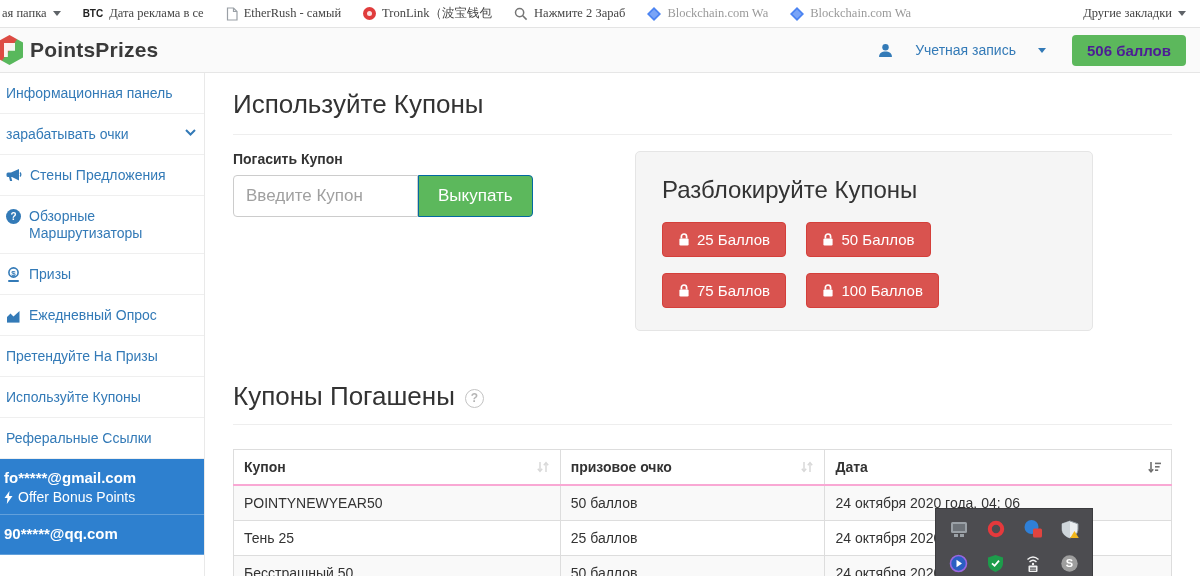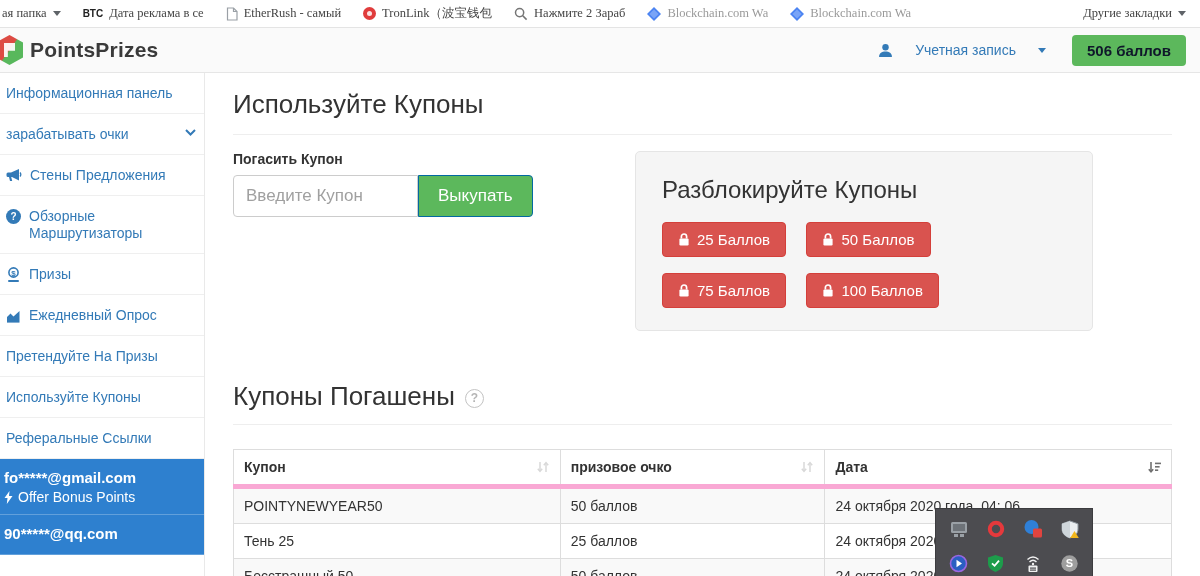--- a/index.html
+++ b/index.html
@@ -23,21 +23,21 @@
     display:flex; align-items:center; padding:0 14px 0 0; }
   .brand-wrap{ display:flex; align-items:center; gap:7px; cursor:pointer; }
   .logo-hex{ width:27px; height:30px; margin-left:-4px;
     clip-path:polygon(50% 0,100% 25%,100% 75%,50% 100%,0 75%,0 25%);
     background:linear-gradient(125deg,#dd4b43 48%,#58b85c 52%); position:relative; }
   .logo-hex::after{ content:""; position:absolute; left:8px; top:8px; width:11px; height:14px; background:#fff;
     clip-path:polygon(0 0,100% 0,100% 55%,35% 55%,35% 100%,0 100%); opacity:.92; }
   .brand{ font-size:21px; font-weight:bold; color:#3a3a3a; letter-spacing:.2px; }
   .header-right{ margin-left:auto; display:flex; align-items:center; gap:26px; }
   .account{ display:flex; align-items:center; gap:22px; color:#337ab7; font-size:14px; cursor:pointer; }
-  .points-badge{ background:#5cb85c; color:#0f172a; font-weight:bold; font-size:15px;
+  .points-badge{ background:#5cb85c; color:#4c1d95; font-weight:bold; font-size:15px;
     padding:7px 15px; border-radius:4px; cursor:pointer; }
 
   
   .layout{ display:flex; height:503px; }
   .sidebar{ width:205px; background:#fff; border-right:1px solid #e9e9e9; flex:none; display:flex; flex-direction:column; }
   .side-item{ display:flex; align-items:flex-start; gap:8px; padding:12px 8px 11px 6px;
     border-bottom:1px solid #efefef; color:#337ab7; font-size:14px; line-height:17px; cursor:pointer; text-decoration:none; }
   .side-item .s-ico{ flex:none; margin-top:1px; }
   .side-item .chev{ margin-left:auto; margin-top:3px; }
   .account-block{ background:#2e80cf; color:#fff; padding:10px 4px 9px; cursor:pointer; border-bottom:1px solid rgba(255,255,255,.25); }
@@ -63,21 +63,21 @@
     color:#fff; font-size:15px; padding:8px 15px; border-radius:4px; cursor:pointer; margin:0 16px 16px 0;
     font-family:"Liberation Sans",sans-serif; }
   .section-head{ margin-top:50px; display:flex; align-items:center; gap:10px; }
   .section-head h2{ font-size:26px; font-weight:400; color:#333; }
   .help-circle{ width:19px; height:19px; border:1px solid #c3c3c3; border-radius:50%; color:#b5b5b5;
     font-size:12px; font-weight:bold; display:flex; align-items:center; justify-content:center; cursor:pointer; margin-top:3px;}
   .section-head + hr.rule{ margin-top:12px; }
 
   table.coupons{ width:100%; border-collapse:collapse; margin-top:24px; font-size:14px; }
   table.coupons th, table.coupons td{ border:1px solid #ddd; padding:9px 10px; text-align:left; color:#333; }
-  table.coupons th{ font-weight:bold; border-bottom:5px solid #f9a8d4; cursor:pointer; }
+  table.coupons th{ font-weight:bold; border-bottom:2px solid #f9a8d4; cursor:pointer; }
   table.coupons th .th-inner{ display:flex; align-items:center; }
   table.coupons th .sort{ margin-left:auto; }
   th.col-coupon{ width:327px; } th.col-points{ width:265px;margin-left:12px; } th.col-date{ width:347px; }
   tbody tr:nth-child(odd){ background:#f9f9f9; }
 
   
   .tray-popup{ position:absolute; left:935px; top:508px; width:158px; height:80px; background:#4c4c50;
     border:1px solid #3c3c3f; display:grid; grid-template-columns:repeat(4,1fr); grid-template-rows:34px 34px;
     align-items:center; justify-items:center; padding:3px 4px; z-index:50; }
   .tray-ico{ width:20px; height:20px; display:flex; align-items:center; justify-content:center; cursor:pointer; }

